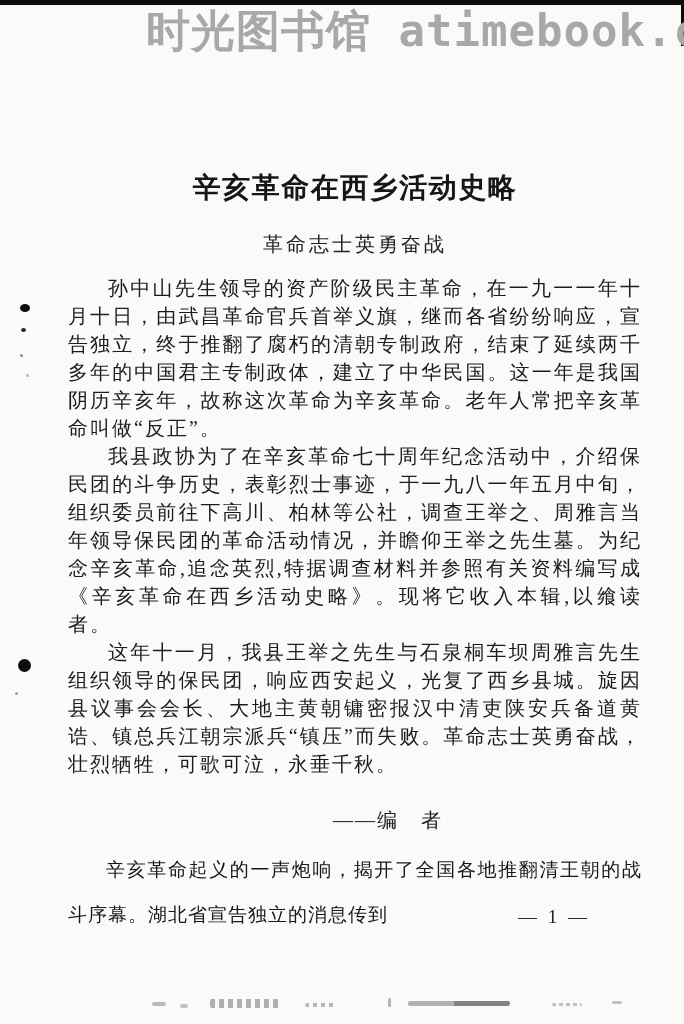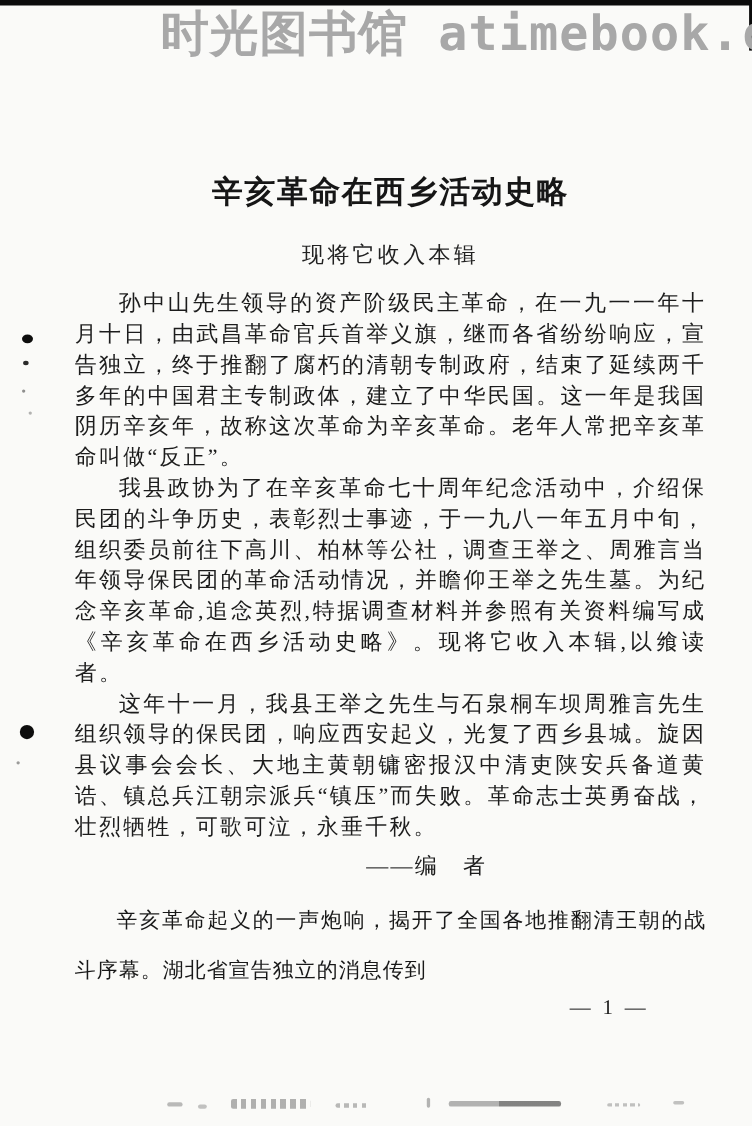--- a/index.html
+++ b/index.html
@@ -28,21 +28,21 @@
     font-family: "DejaVu Sans Mono", monospace;
     font-weight: bold;
     font-size: 44px;
     line-height: 46px;
     color: #a8a8a8;
     white-space: nowrap;
     letter-spacing: 1px;
   }
   .content {
     position: absolute;
-    left: 68px; top: 158px;
+    left: 68px; top: 170px;
     width: 574px;
   }
   .title {
     margin: 0;
     font-size: 28px;
     line-height: 36px;
     font-weight: bold;
     text-align: center;
     letter-spacing: 1.5px;
     color: #161616;
@@ -58,21 +58,21 @@
   }
   .bodytext {
     margin-top: 16px;
     font-size: 20px;
     line-height: 28px;
     letter-spacing: 2px;
     text-align: justify;
   }
   .bodytext p { margin: 0; text-indent: 2em; }
   .signature {
-    margin-top: 8px;
+    margin-top: 28px;
     font-size: 20px;
     line-height: 28px;
     letter-spacing: 2px;
     padding-left: 265px;
     white-space: nowrap;
   }
   .excerpt {
     margin: 13px 0 0 0;
     font-size: 19px;
     line-height: 45px;
@@ -112,21 +112,21 @@
 <div class="page">
 
   <div class="edge-top"></div>
   <div class="edge-right"></div>
 
   <div class="watermark">时光图书馆 atimebook.com</div>
 
   <div class="content">
     <h1 class="title">辛亥革命在西乡活动史略</h1>
 
-    <h2 class="byline">现将它收入本辑</h2>
+    <h2 class="byline">革命志士英勇奋战</h2>
 
     <div class="bodytext">
       <p>孙中山先生领导的资产阶级民主革命，在一九一一年十月十日，由武昌革命官兵首举义旗，继而各省纷纷响应，宣告独立，终于推翻了腐朽的清朝专制政府，结束了延续两千多年的中国君主专制政体，建立了中华民国。这一年是我国阴历辛亥年，故称这次革命为辛亥革命。老年人常把辛亥革命叫做“反正”。</p>
       <p>我县政协为了在辛亥革命七十周年纪念活动中，介绍保民团的斗争历史，表彰烈士事迹，于一九八一年五月中旬，组织委员前往下高川、柏林等公社，调查王举之、周雅言当年领导保民团的革命活动情况，并瞻仰王举之先生墓。为纪念辛亥革命,追念英烈,特据调查材料并参照有关资料编写成《辛亥革命在西乡活动史略》。现将它收入本辑,以飨读者。</p>
       <p>这年十一月，我县王举之先生与石泉桐车坝周雅言先生组织领导的保民团，响应西安起义，光复了西乡县城。旋因县议事会会长、大地主黄朝镛密报汉中清吏陕安兵备道黄诰、镇总兵江朝宗派兵“镇压”而失败。革命志士英勇奋战，壮烈牺牲，可歌可泣，永垂千秋。</p>
     </div>
 
     <div class="signature">——编　者</div>
 
     <p class="excerpt">辛亥革命起义的一声炮响，揭开了全国各地推翻清王朝的战斗序幕。湖北省宣告独立的消息传到</p>

